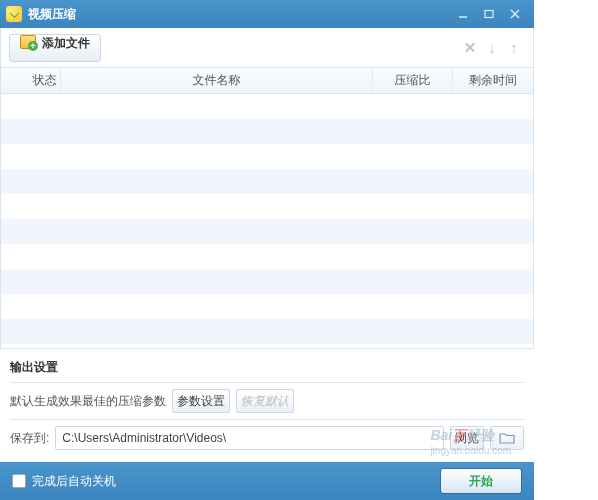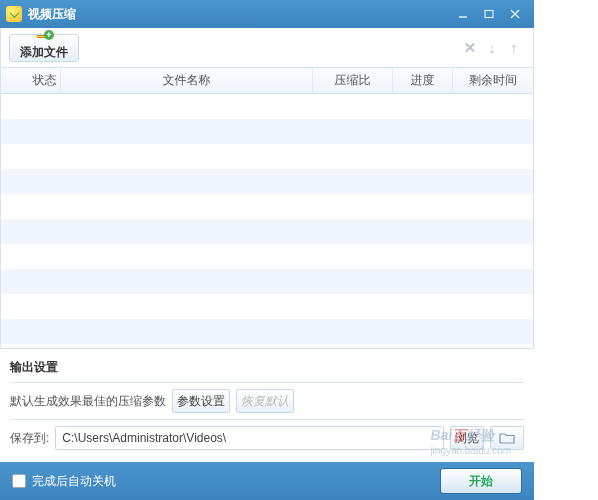--- a/index.html
+++ b/index.html
@@ -8,21 +8,21 @@
 
 .titlebar { height: 28px; background: linear-gradient(#4a95cc, #3c84bf); display: flex; align-items: center; padding: 0 6px; color: #fff; }
 .titlebar .app-ico { width: 16px; height: 16px; border-radius: 3px; background: radial-gradient(circle at 30% 30%, #fff176, #fbc02d); margin-right: 6px; display:flex;align-items:center;justify-content:center; }
 .titlebar .app-ico::after{content:"";width:6px;height:6px;border:1.5px solid #2a6; border-top:none;border-left:none; transform:rotate(45deg) translate(-1px,-1px);}
 .titlebar .title-text { font-size: 12px; font-weight: bold; flex: 1; }
 .titlebar .win-btn { width: 26px; height: 18px; display:flex;align-items:center;justify-content:center; color:#dbeeff; cursor:pointer; }
 .titlebar .win-btn svg { display:block; }
 
 
 .toolbar { height: 40px; border: 1px solid #d6e4f1; border-top:none; background:#fff; display:flex; align-items:center; padding: 0 8px; }
-.btn { height: 28px; border:1px solid #c9d8e6; border-radius:3px; background: linear-gradient(#fefefe,#e7eef6); display:flex; align-items:center; padding:0 10px; font-size:12px; color:#444; cursor:pointer; gap:6px;flex-direction:column;}
+.btn { height: 28px; border:1px solid #c9d8e6; border-radius:3px; background: linear-gradient(#fefefe,#e7eef6); display:flex; align-items:flex-start; padding:0 10px; font-size:12px; color:#444; cursor:pointer; gap:6px;}
 .btn.primary{ font-weight:bold; color:#333; }
 .folder-ico { width:16px; height:14px; position:relative; }
 .folder-ico::before { content:""; position:absolute; inset:0; background:linear-gradient(#ffe082,#fdbf3b); border-radius:2px; border:1px solid #c98b00; }
 .folder-ico::after { content:"+"; position:absolute; right:-2px; bottom:-2px; width:10px;height:10px; background:#4caf50; color:#fff; font-size:9px; line-height:10px; text-align:center; border-radius:50%; }
 .toolbar .spacer { flex:1; }
 .tb-icon { width:22px; height:22px; display:flex; align-items:center;justify-content:center; color:#b9c5d2; cursor:pointer; font-size:15px; font-weight:bold; }
 
 
 .table-wrap { border:1px solid #d6e4f1; border-top:none; }
 .thead { display:flex; height:26px; background:linear-gradient(#fbfcfe,#eef4fb); border-bottom:1px solid #d6e4f1; }
@@ -93,21 +93,20 @@
       <span class="tb-icon">✕</span>
       <span class="tb-icon">↓</span>
       <span class="tb-icon">↑</span>
     </div>
 
     <div class="table-wrap">
       <div class="thead">
         <div class="th col-status">状态</div>
         <div class="th col-name">文件名称</div>
         <div class="th col-ratio">压缩比</div>
-        <div class="th col-prog">进度</div>
         <div class="th col-time">剩余时间</div>
       </div>
       <div class="tbody">
         <div class="tr"></div>
         <div class="tr"></div>
         <div class="tr"></div>
         <div class="tr"></div>
         <div class="tr"></div>
         <div class="tr"></div>
         <div class="tr"></div>

